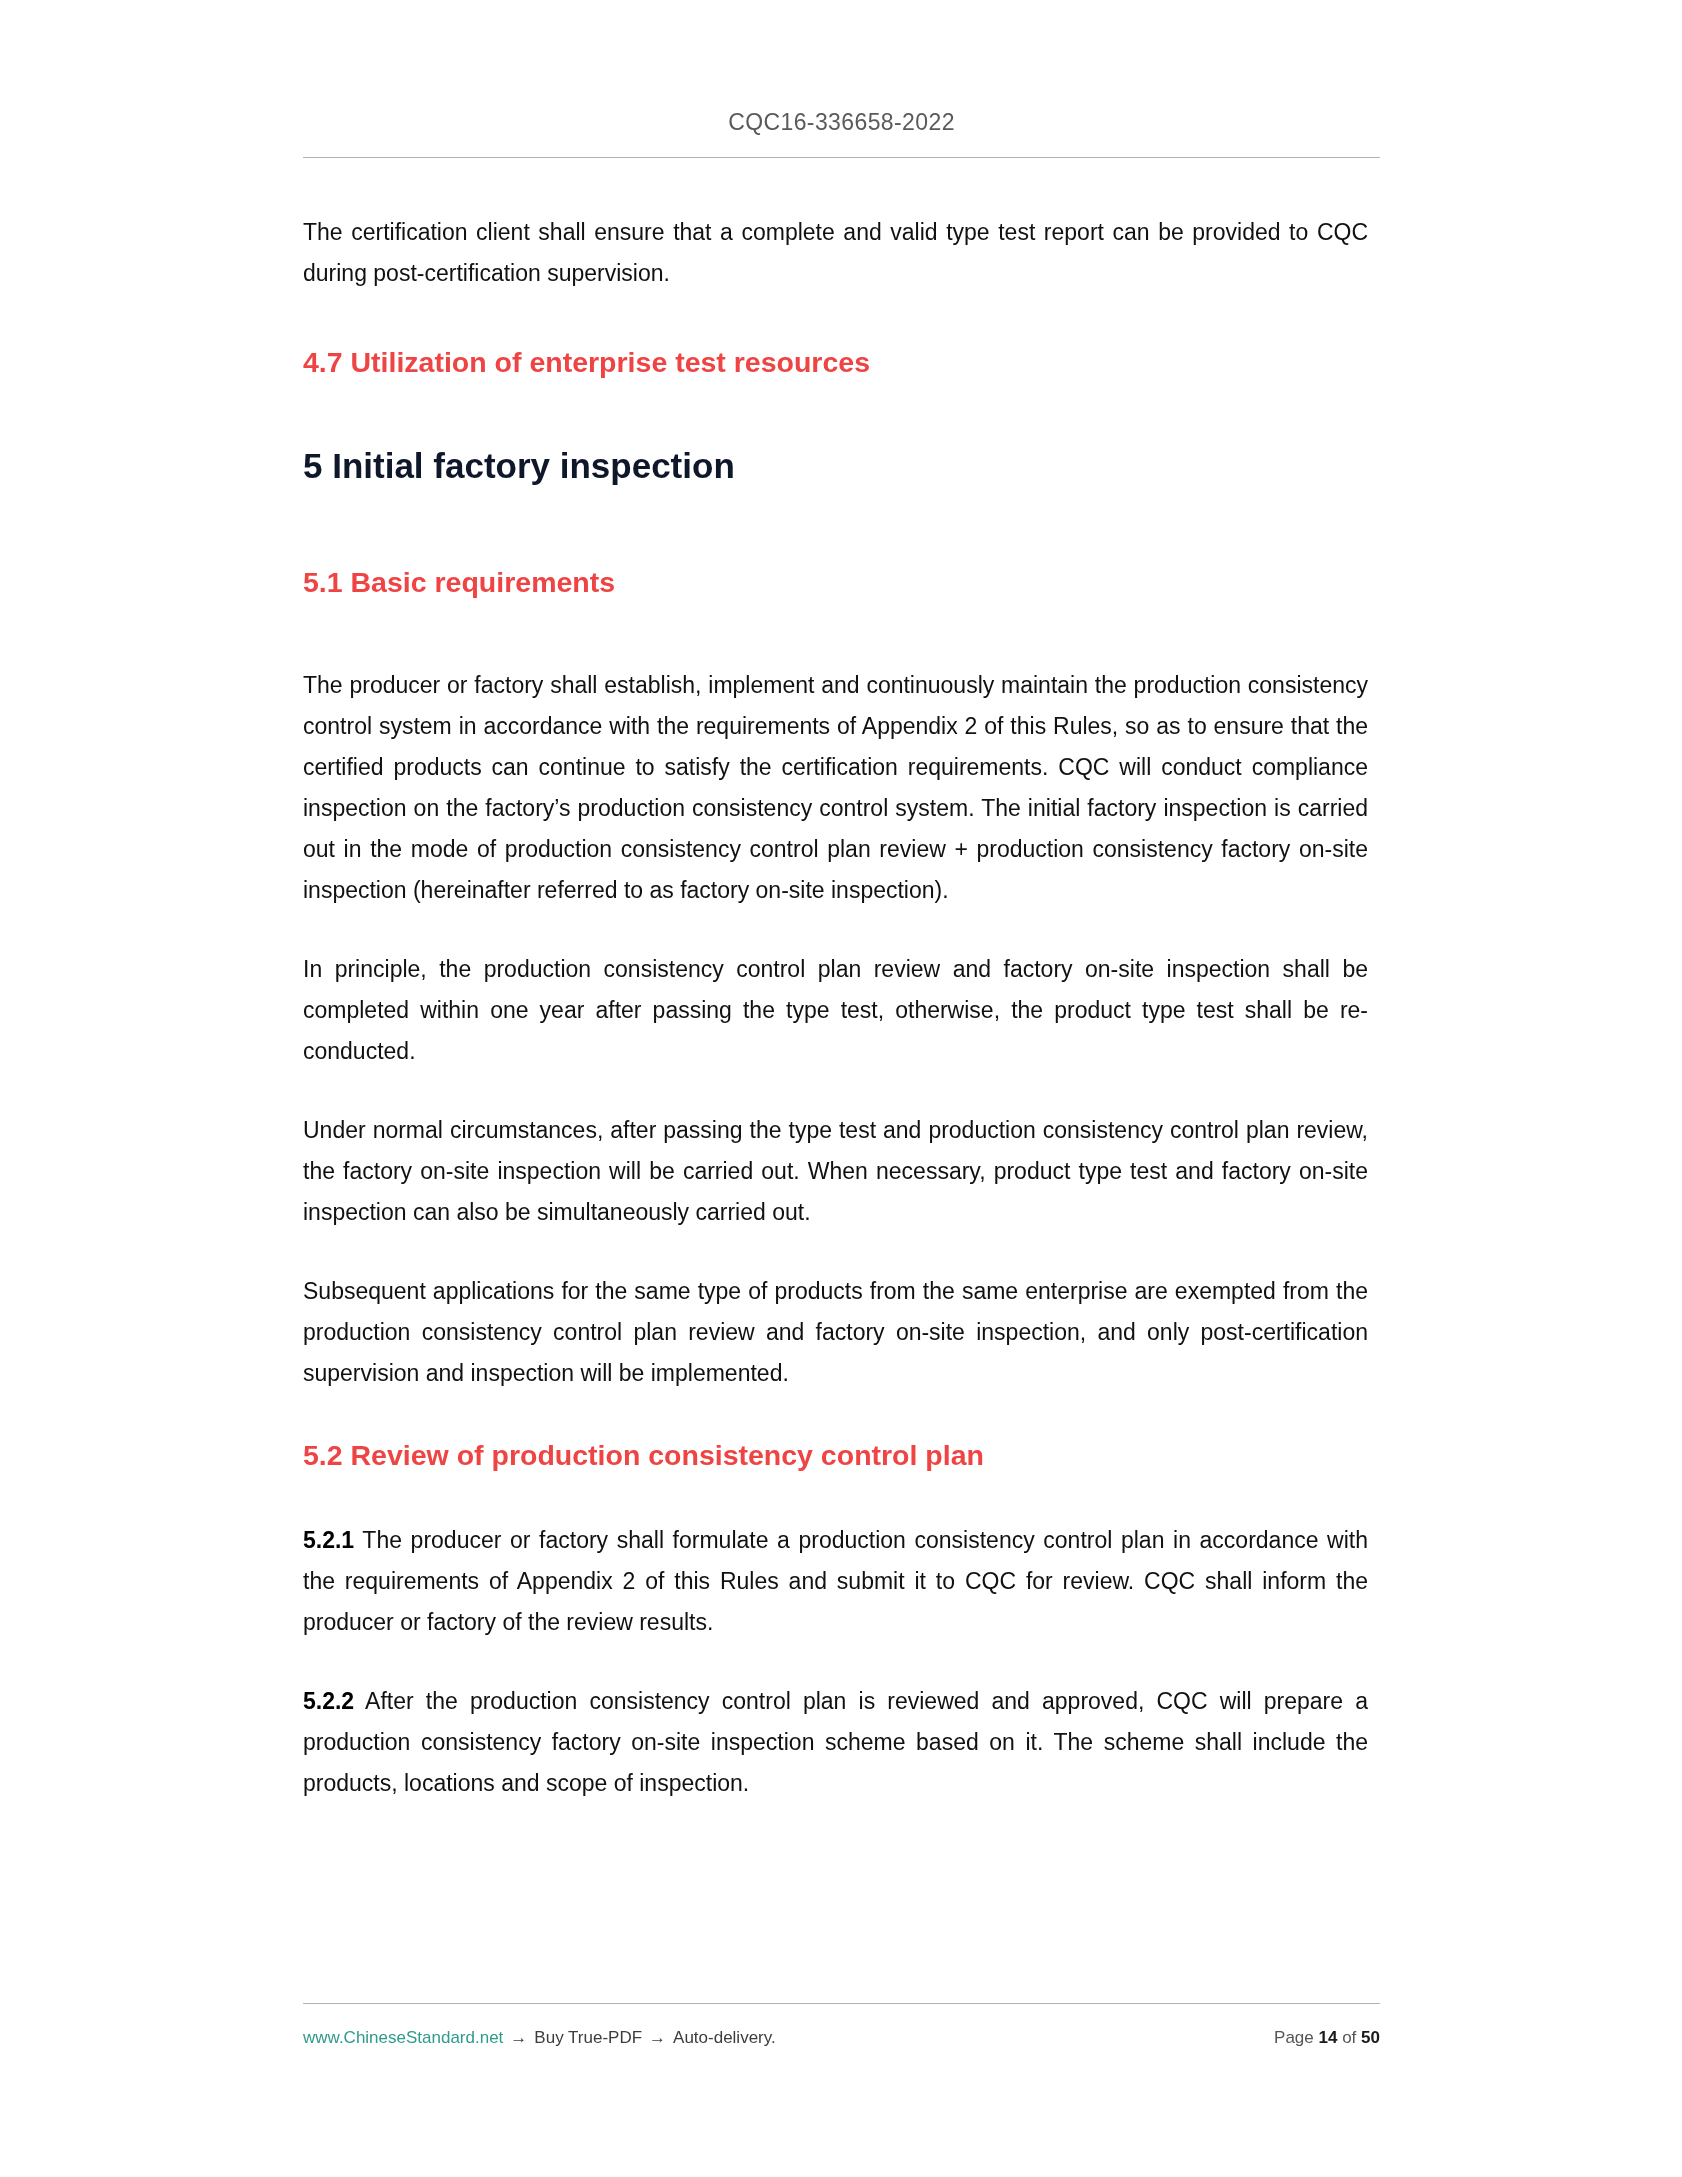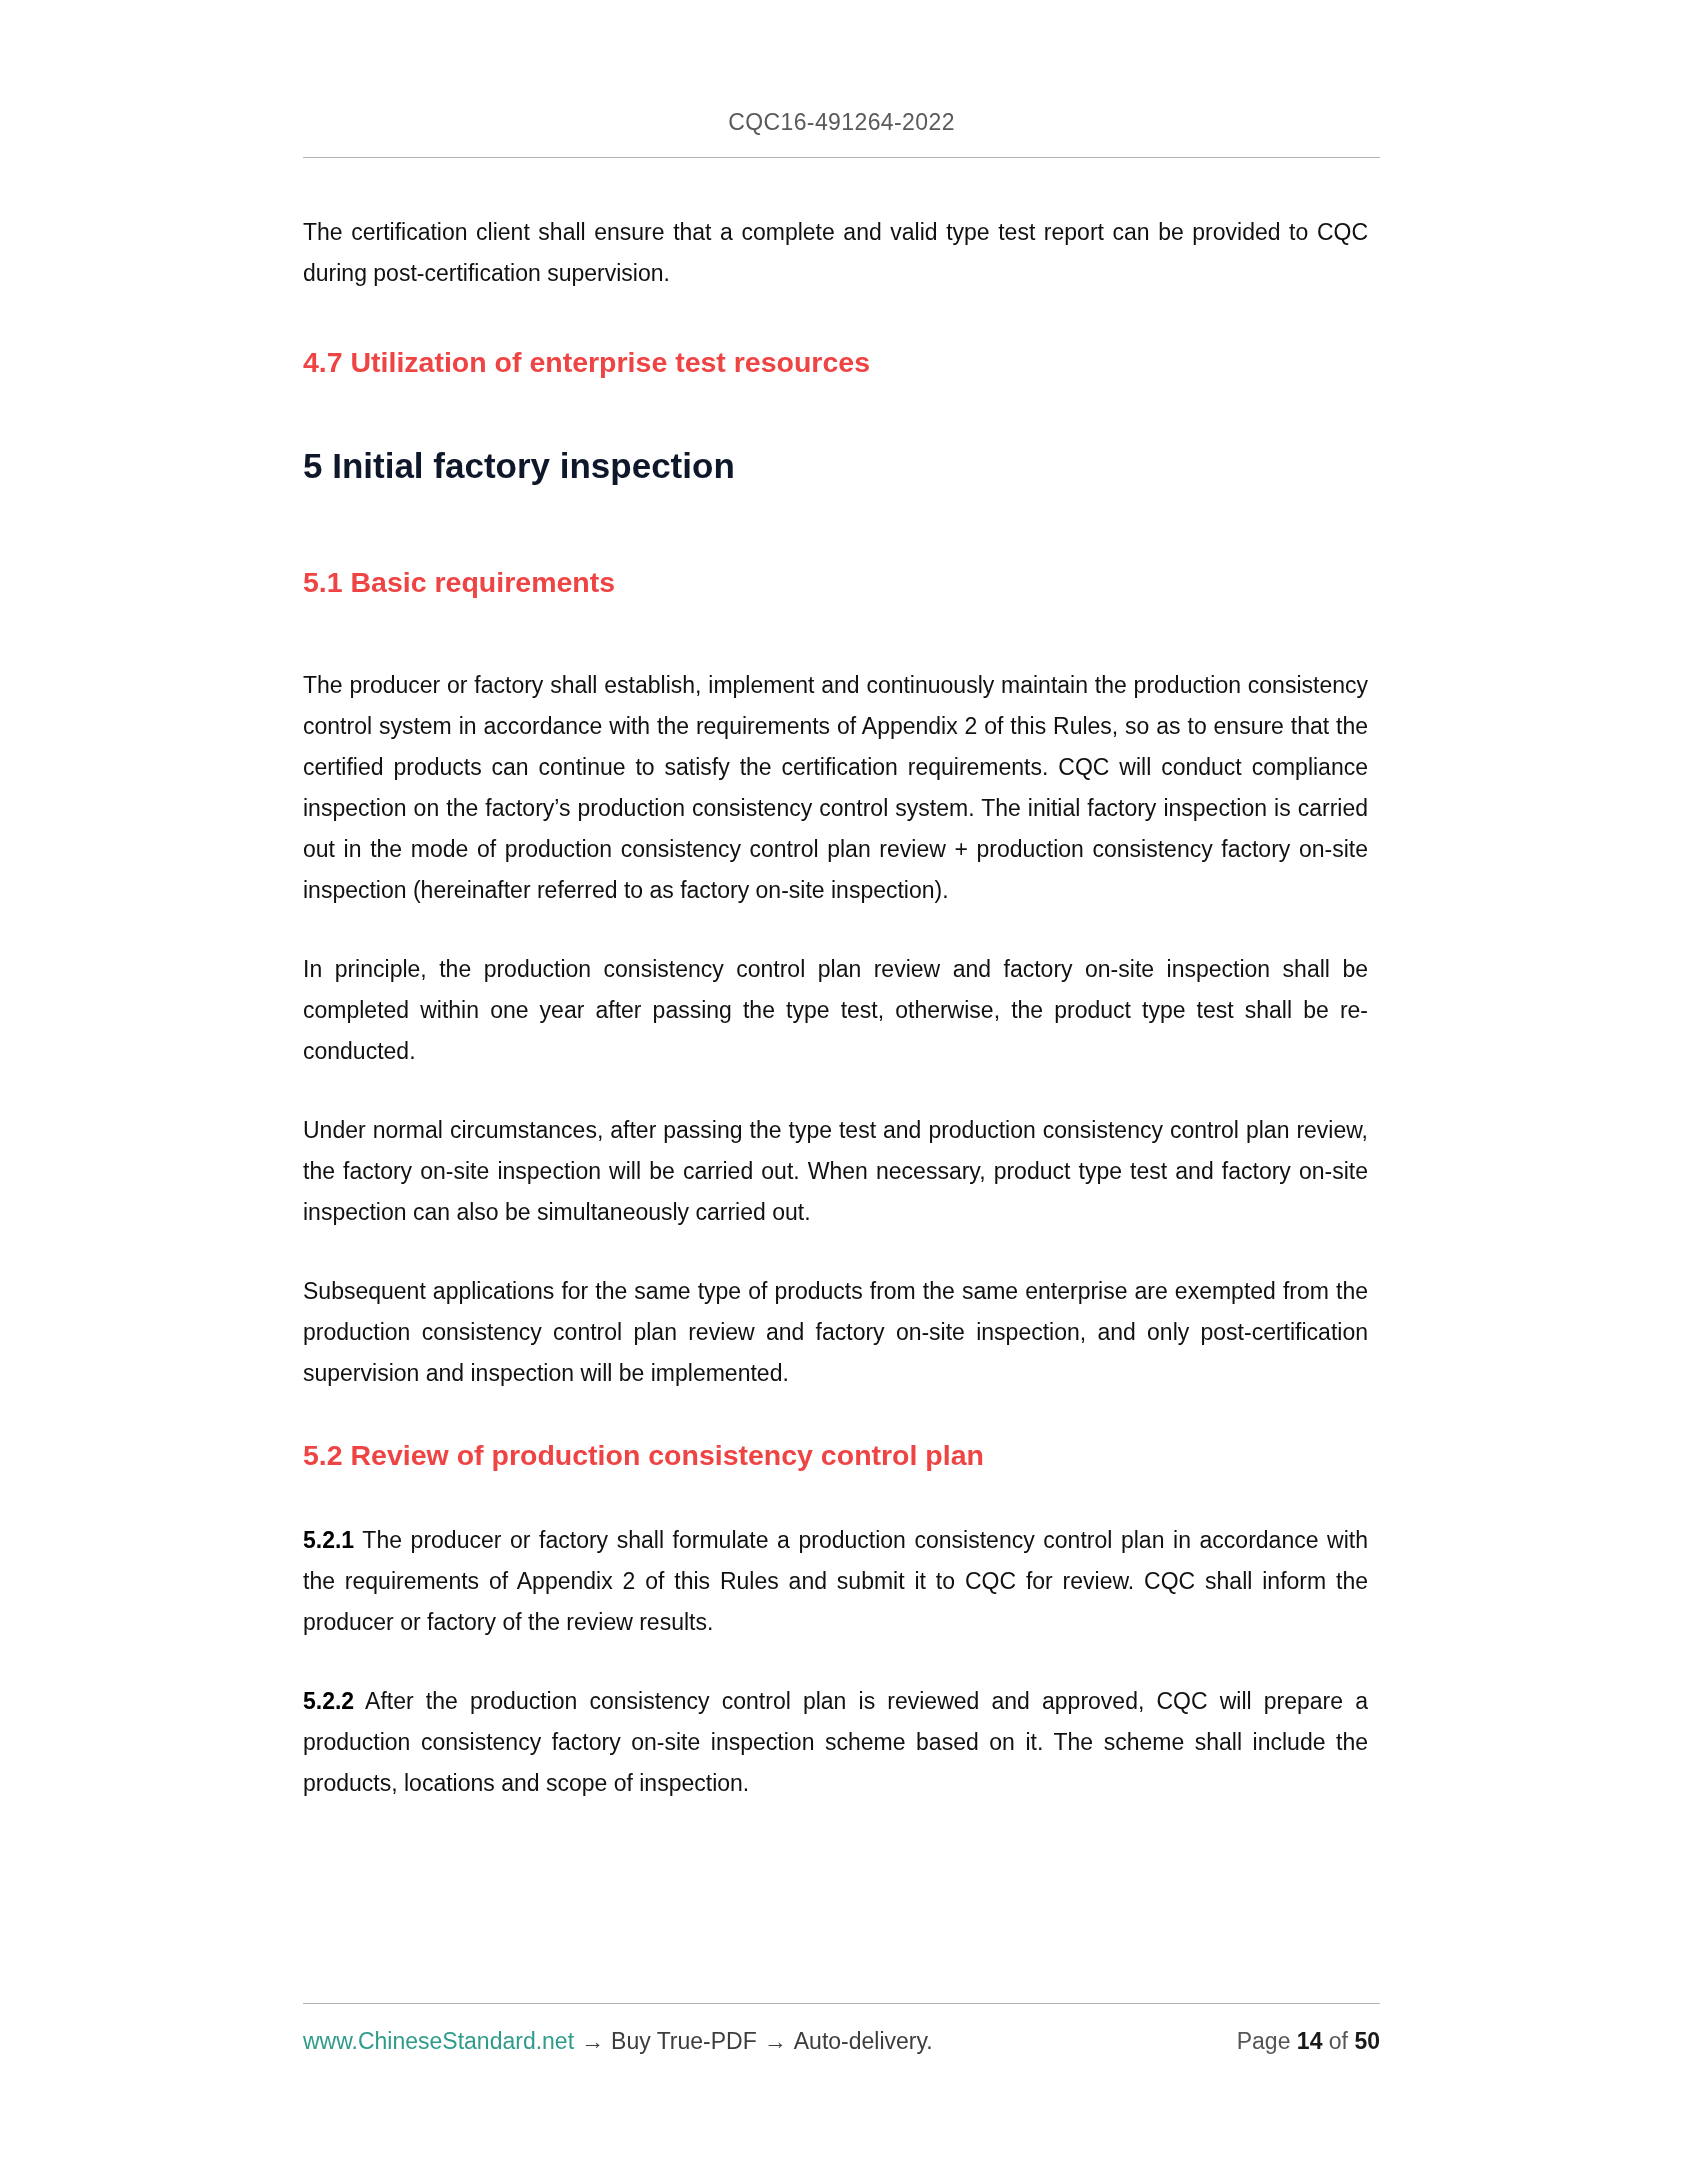--- a/index.html
+++ b/index.html
@@ -70,21 +70,21 @@
   .footer {
     position: absolute;
     left: 303px;
     width: 1077px;
     top: 2003px;
     border-top: 1.7px solid #b3b3b3;
     padding-top: 24px;
     display: flex;
     justify-content: space-between;
     align-items: baseline;
-    font-size: 23px;
+    font-size: 17px;
     color: #3d3d3d;
   }
   .footer-left {
     white-space: nowrap;
   }
   .site-link {
     color: #2e9b8b;
     text-decoration: none;
     cursor: pointer;
   }
@@ -101,21 +101,21 @@
     color: #1a1a1a;
     font-weight: bold;
   }
 </style>
 </head>
 <body>
 
 <div class="page">
   <div class="content">
 
-    <div class="doc-header">CQC16-491264-2022</div>
+    <div class="doc-header">CQC16-336658-2022</div>
     <div class="header-rule"></div>
 
     <p class="body-text first-para">The certification client shall ensure that a complete and valid type test report can be provided to CQC during post-certification supervision.</p>
 
     <h2 class="section-heading">4.7 Utilization of enterprise test resources</h2>
 
 
     <h1 class="chapter-heading">5 Initial factory inspection</h1>
 
     <h2 class="section-heading sub-heading-51">5.1 Basic requirements</h2>

